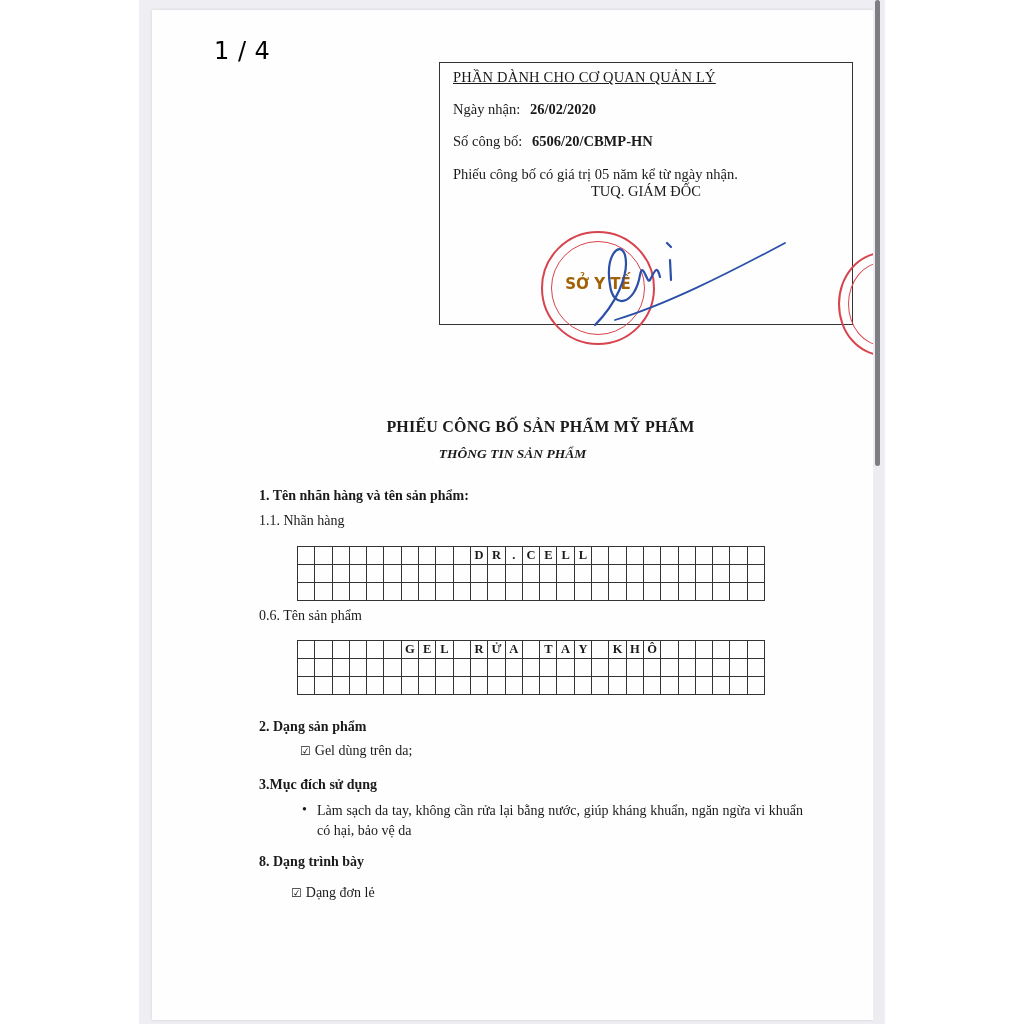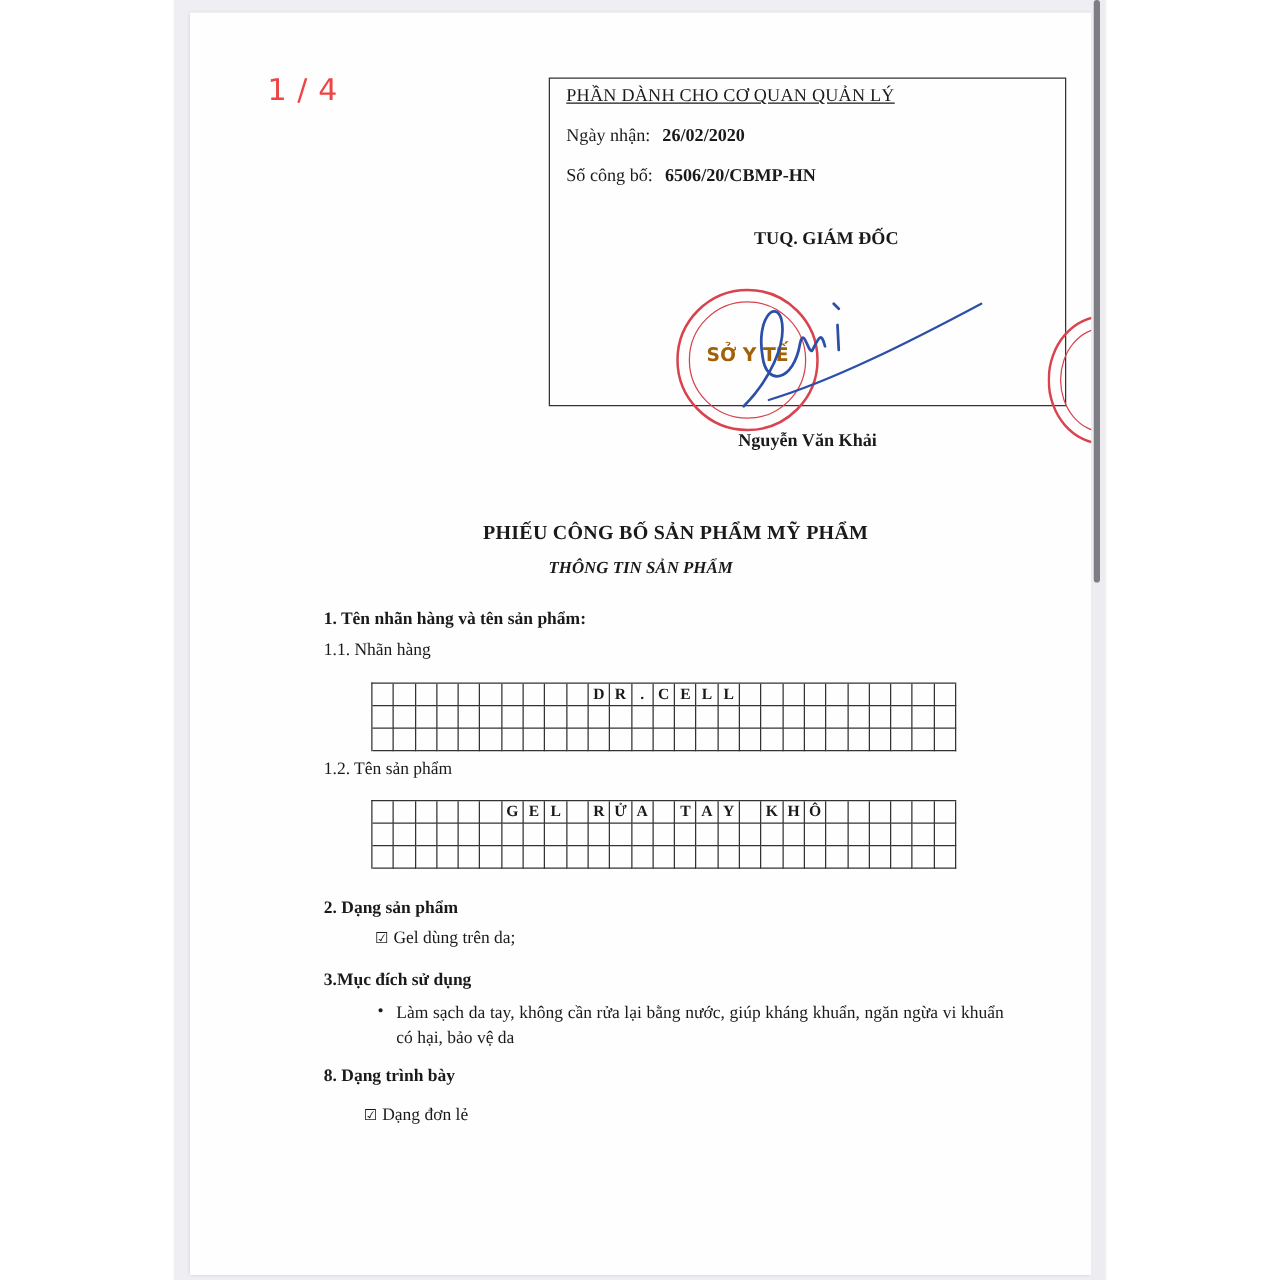--- a/index.html
+++ b/index.html
@@ -20,37 +20,37 @@
   }
   .scrollbar-track {
     position: absolute; left: 873px; top: 0; width: 10px; height: 1024px;
     background: #ececf1;
   }
   .scrollbar-thumb {
     position: absolute; left: 875px; top: 0; width: 5px; height: 466px;
     background: #7d7e83; border-radius: 3px;
   }
   .page-indicator {
-    position: absolute; left: 214px; top: 58px;
+    position: absolute; left: 214px; top: 37px;
     font-family: "DejaVu Sans", "Liberation Sans", sans-serif;
-    font-size: 24px; color: #ef4444; letter-spacing: 0.5px;
+    font-size: 24px; color: #000000; letter-spacing: 0.5px;
   }
   .admin-box {
     position: absolute; left: 439px; top: 62px; width: 414px; height: 263px;
     border: 1.5px solid #333; box-sizing: border-box;
   }
   .ab-title {
     position: absolute; left: 13px; top: 6px; font-size: 14.5px;
     text-decoration: underline; letter-spacing: 0.2px;
   }
   .ab-line { position: absolute; left: 13px; font-size: 14.5px; }
   .ab-line b { margin-left: 6px; }
   .ab-center {
-    position: absolute; left: 15px; width: 100%; text-align: center;
-    font-size: 14.5px; font-weight: bold;
+    position: absolute; left: 0; width: 100%; text-align: center;
+    font-size: 14.5px; font-weight: normal;
   }
   .stamp {
     position: absolute; border-radius: 50%;
     border: 2.5px solid #d8434d; box-sizing: border-box;
   }
   .stamp .inner {
     position: absolute; inset: 8px; border-radius: 50%;
     border: 1.5px solid #d8434d;
   }
   .stamp .label {
@@ -102,28 +102,28 @@
 <div class="admin-box">
   <div class="ab-title">PHẦN DÀNH CHO CƠ QUAN QUẢN LÝ</div>
   <div class="ab-line" style="top:38px">
     <span>Ngày nhận:</span>
     <b>26/02/2020</b>
   </div>
   <div class="ab-line" style="top:70px">
     <span>Số công bố:</span>
     <b>6506/20/CBMP-HN</b>
   </div>
+  <div class="ab-line" style="top:103px">Phiếu công bố có giá trị 05 năm kể từ ngày nhận.</div>
   <div class="ab-center" style="top:120px">TUQ. GIÁM ĐỐC</div>
 
   <div class="stamp" style="left:101px; top:168px; width:114px; height:114px;">
     <div class="inner"></div>
     <div class="label">SỞ Y TẾ</div>
   </div>
 
-  <div class="signer">Nguyễn Văn Khải</div>
 </div>
 
 <svg class="signature" width="220" height="100" viewBox="0 0 220 100">
   <path d="M20 90 C 40 70, 55 40, 50 20 C 45 5, 30 20, 35 50 C 38 75, 60 70, 65 40 C 68 25, 72 50, 75 45 C 80 35, 82 30, 85 42 M95 25 L96 45 M92 8 L96 12" fill="none" stroke="#2c4fa8" stroke-width="2.2" stroke-linecap="round"></path>
   <path d="M40 85 C 90 70, 150 40, 210 8" fill="none" stroke="#2c4fa8" stroke-width="1.8" stroke-linecap="round"></path>
 </svg>
 
 <div class="stamp" style="left:838px; top:252px; width:90px; height:104px; clip-path: inset(0 55px 0 0);">
   <div class="inner"></div>
 </div>
@@ -211,21 +211,21 @@
     <div class="cell"></div>
     <div class="cell"></div>
     <div class="cell"></div>
     <div class="cell"></div>
     <div class="cell"></div>
     <div class="cell"></div>
     <div class="cell"></div>
     <div class="cell"></div>
   </div>
 
-<div class="txt" style="left:259px; top:608px;">1.2. Tên sản phẩm</div>
+<div class="txt" style="left:259px; top:608px;">0.6. Tên sản phẩm</div>
 
 <div class="grid" id="product-grid" style="top:640px;">
     <div class="cell"></div>
     <div class="cell"></div>
     <div class="cell"></div>
     <div class="cell"></div>
     <div class="cell"></div>
     <div class="cell"></div>
     <div class="cell">G</div>
     <div class="cell">E</div>

